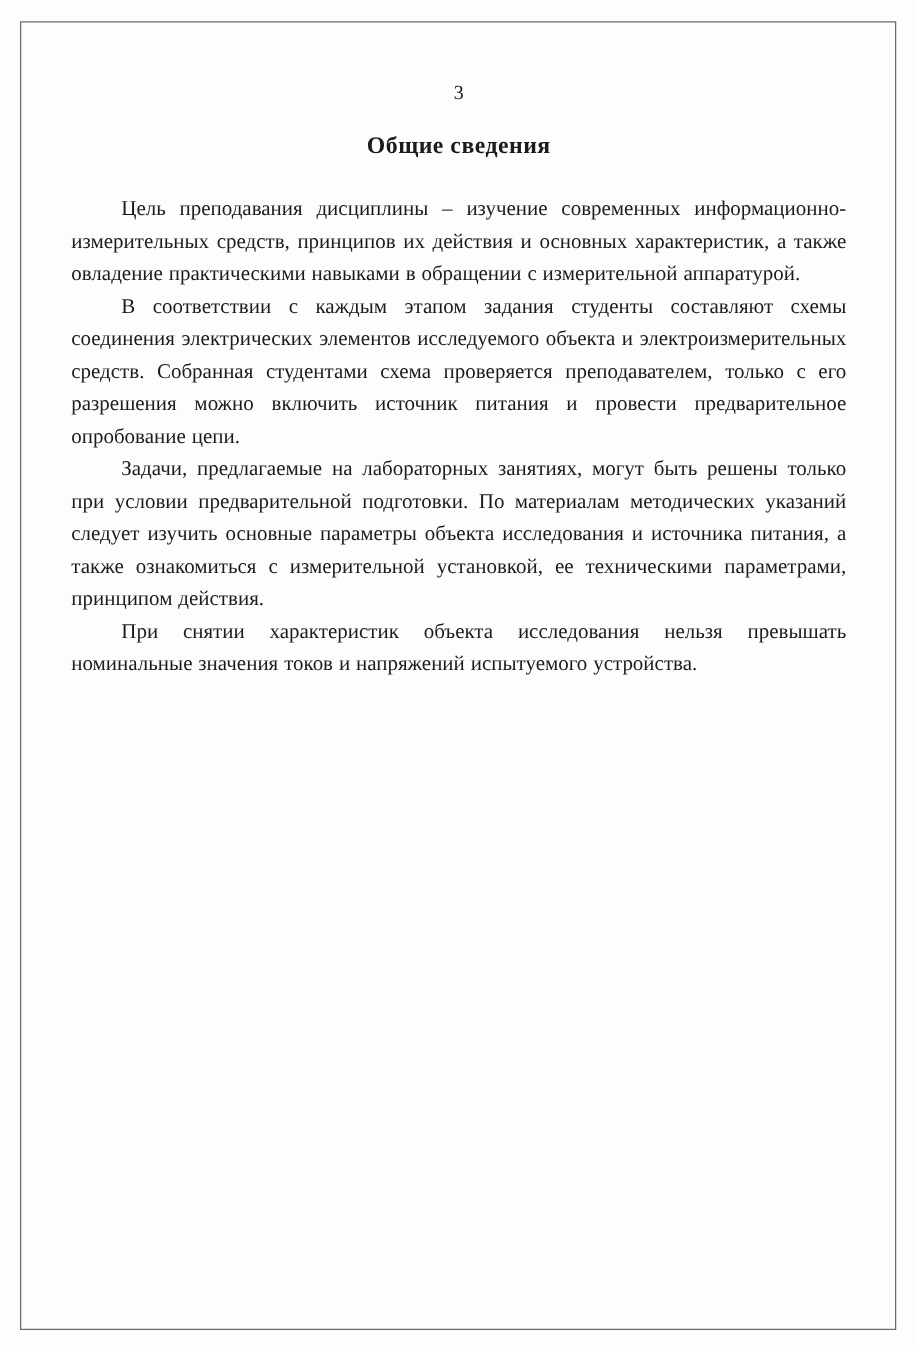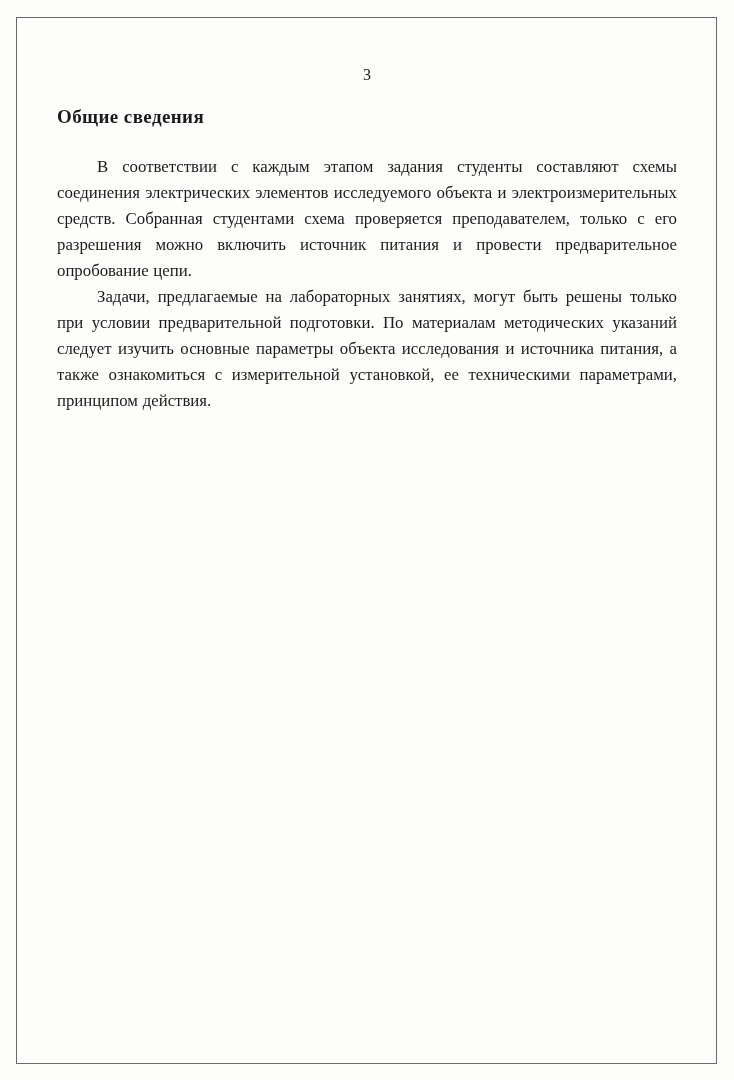--- a/index.html
+++ b/index.html
@@ -30,20 +30,21 @@
     left: 57px;
     top: 66px;
     width: 620px;
   }
   .page-number {
     text-align: center;
     font-size: 16px;
     margin: 0 0 22px 0;
   }
   .section-title {
+    text-align: center;
     font-size: 19px;
     font-weight: bold;
     letter-spacing: 0.4px;
     margin: 0 0 26px 0;
   }
   .body-text p {
     font-size: 16.8px;
     line-height: 26px;
     text-align: justify;
     text-indent: 40px;
@@ -56,17 +57,19 @@
 
 <div class="scan-page">
   <div class="scan-border"></div>
 
   <div class="content">
     <div class="page-number">3</div>
 
     <h1 class="section-title">Общие сведения</h1>
 
     <div class="body-text">
+      <p>Цель преподавания дисциплины – изучение современных информационно-измерительных средств, принципов их действия и основных характеристик, а также овладение практическими навыками в обращении с измерительной аппаратурой.</p>
       <p>В соответствии с каждым этапом задания студенты составляют схемы соединения электрических элементов исследуемого объекта и электроизмерительных средств. Собранная студентами схема проверяется преподавателем, только с его разрешения можно включить источник питания и провести предварительное опробование цепи.</p>
       <p>Задачи, предлагаемые на лабораторных занятиях, могут быть решены только при условии предварительной подготовки. По материалам методических указаний следует изучить основные параметры объекта исследования и источника питания, а также ознакомиться с измерительной установкой, ее техническими параметрами, принципом действия.</p>
+      <p>При снятии характеристик объекта исследования нельзя превышать номинальные значения токов и напряжений испытуемого устройства.</p>
     </div>
   </div>
 </div>
 
 </body></html>

